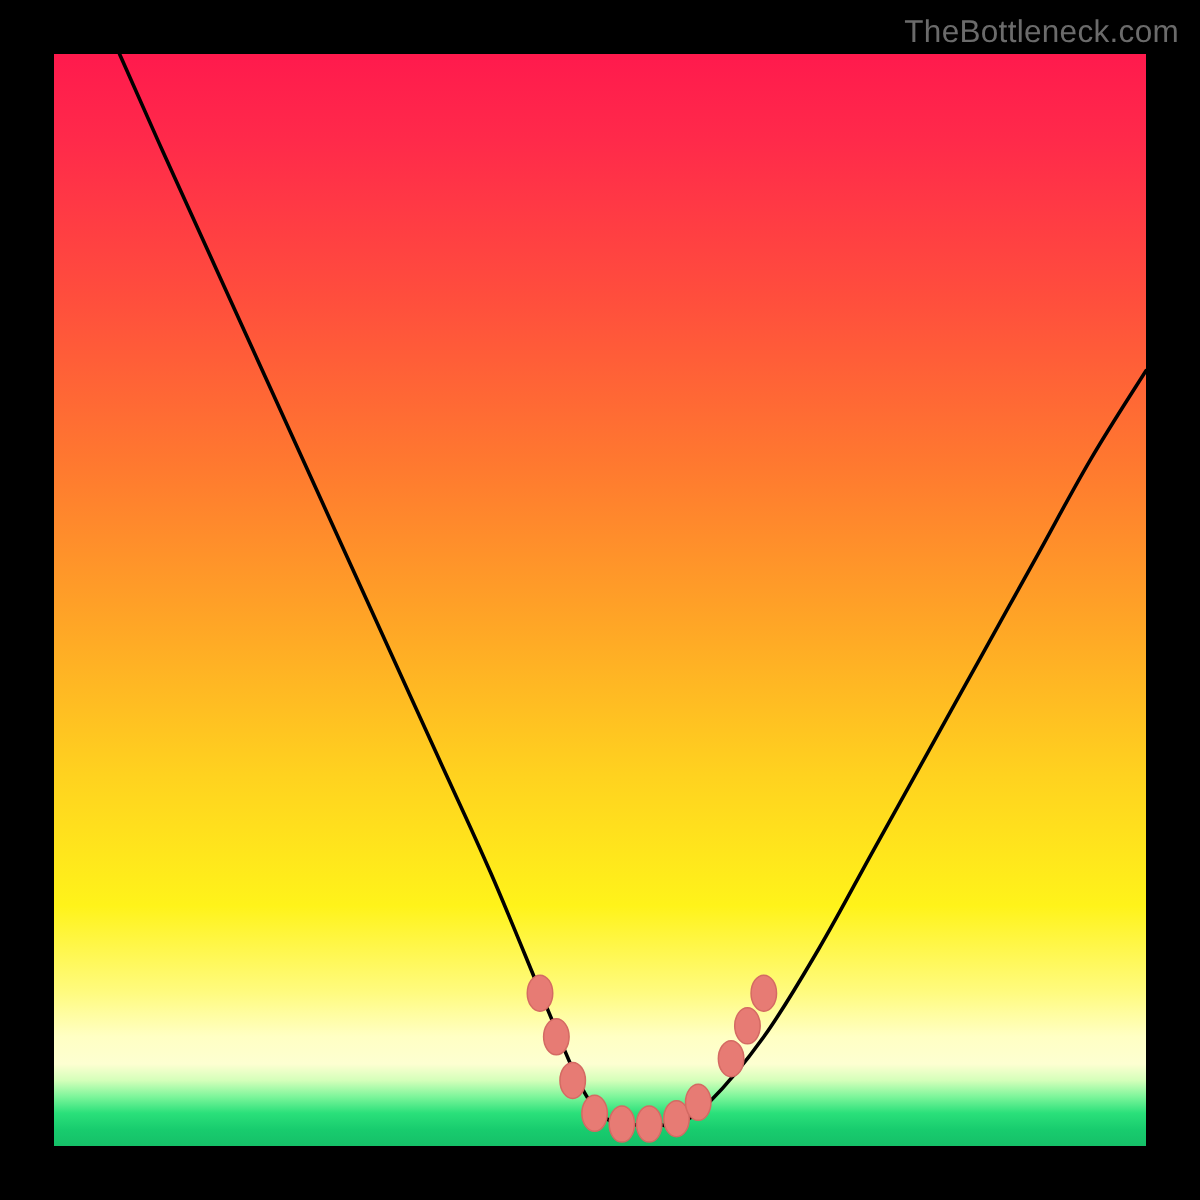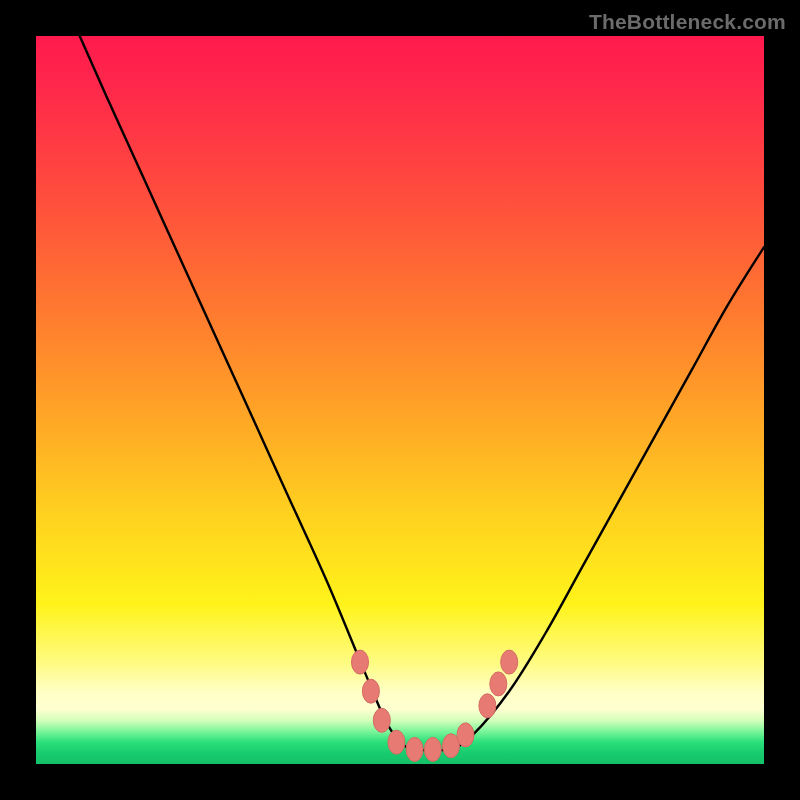--- a/index.html
+++ b/index.html
@@ -49,21 +49,21 @@
     top: 0;
     width: 728px;
     height: 728px;
   }
   .watermark {
     position: absolute;
     top: 10px;
     right: 14px;
     color: #6b6b6b;
     font-size: 21px;
-    font-weight: 700;
+    font-weight: 400;
     letter-spacing: 0.2px;
     user-select: none;
     text-align: center;
   }
 </style>
 </head>
 <body>
 
 <div class="frame">
   <div class="plot-area">

